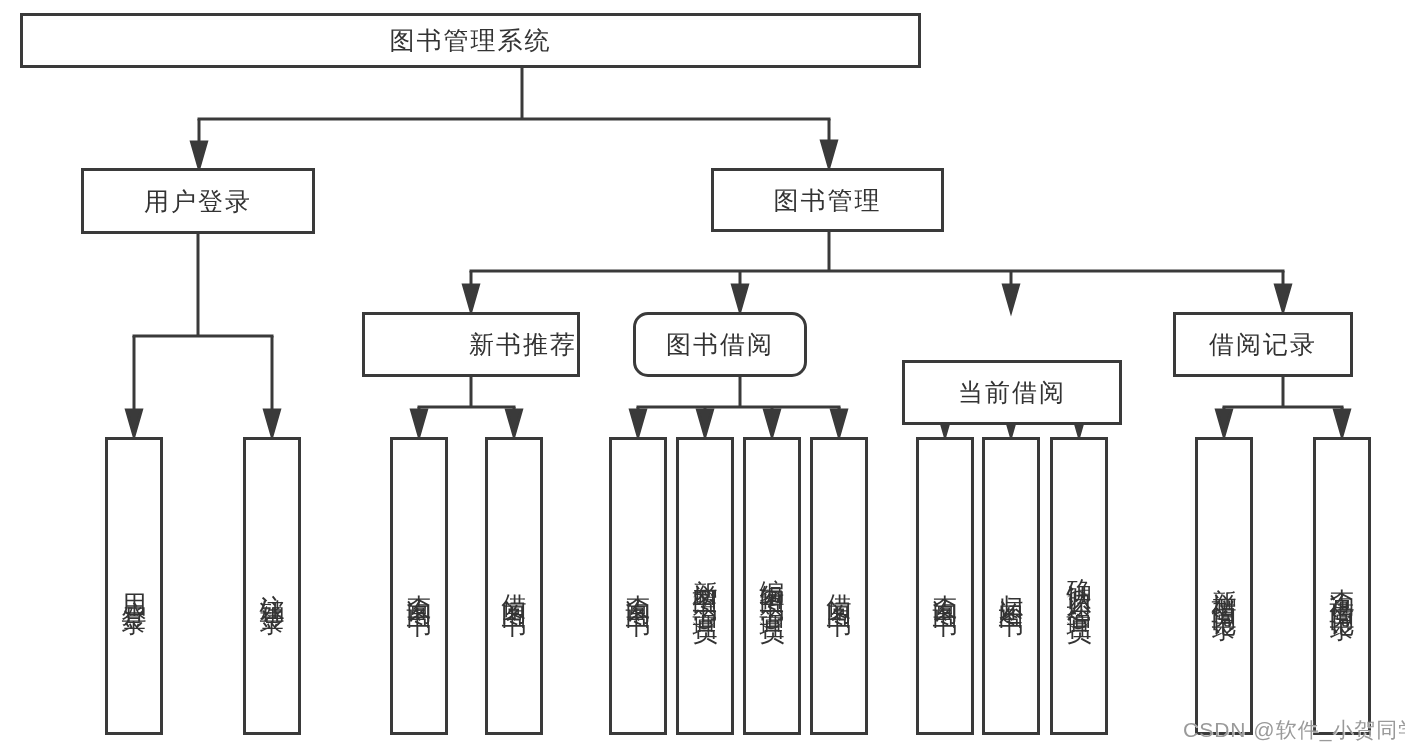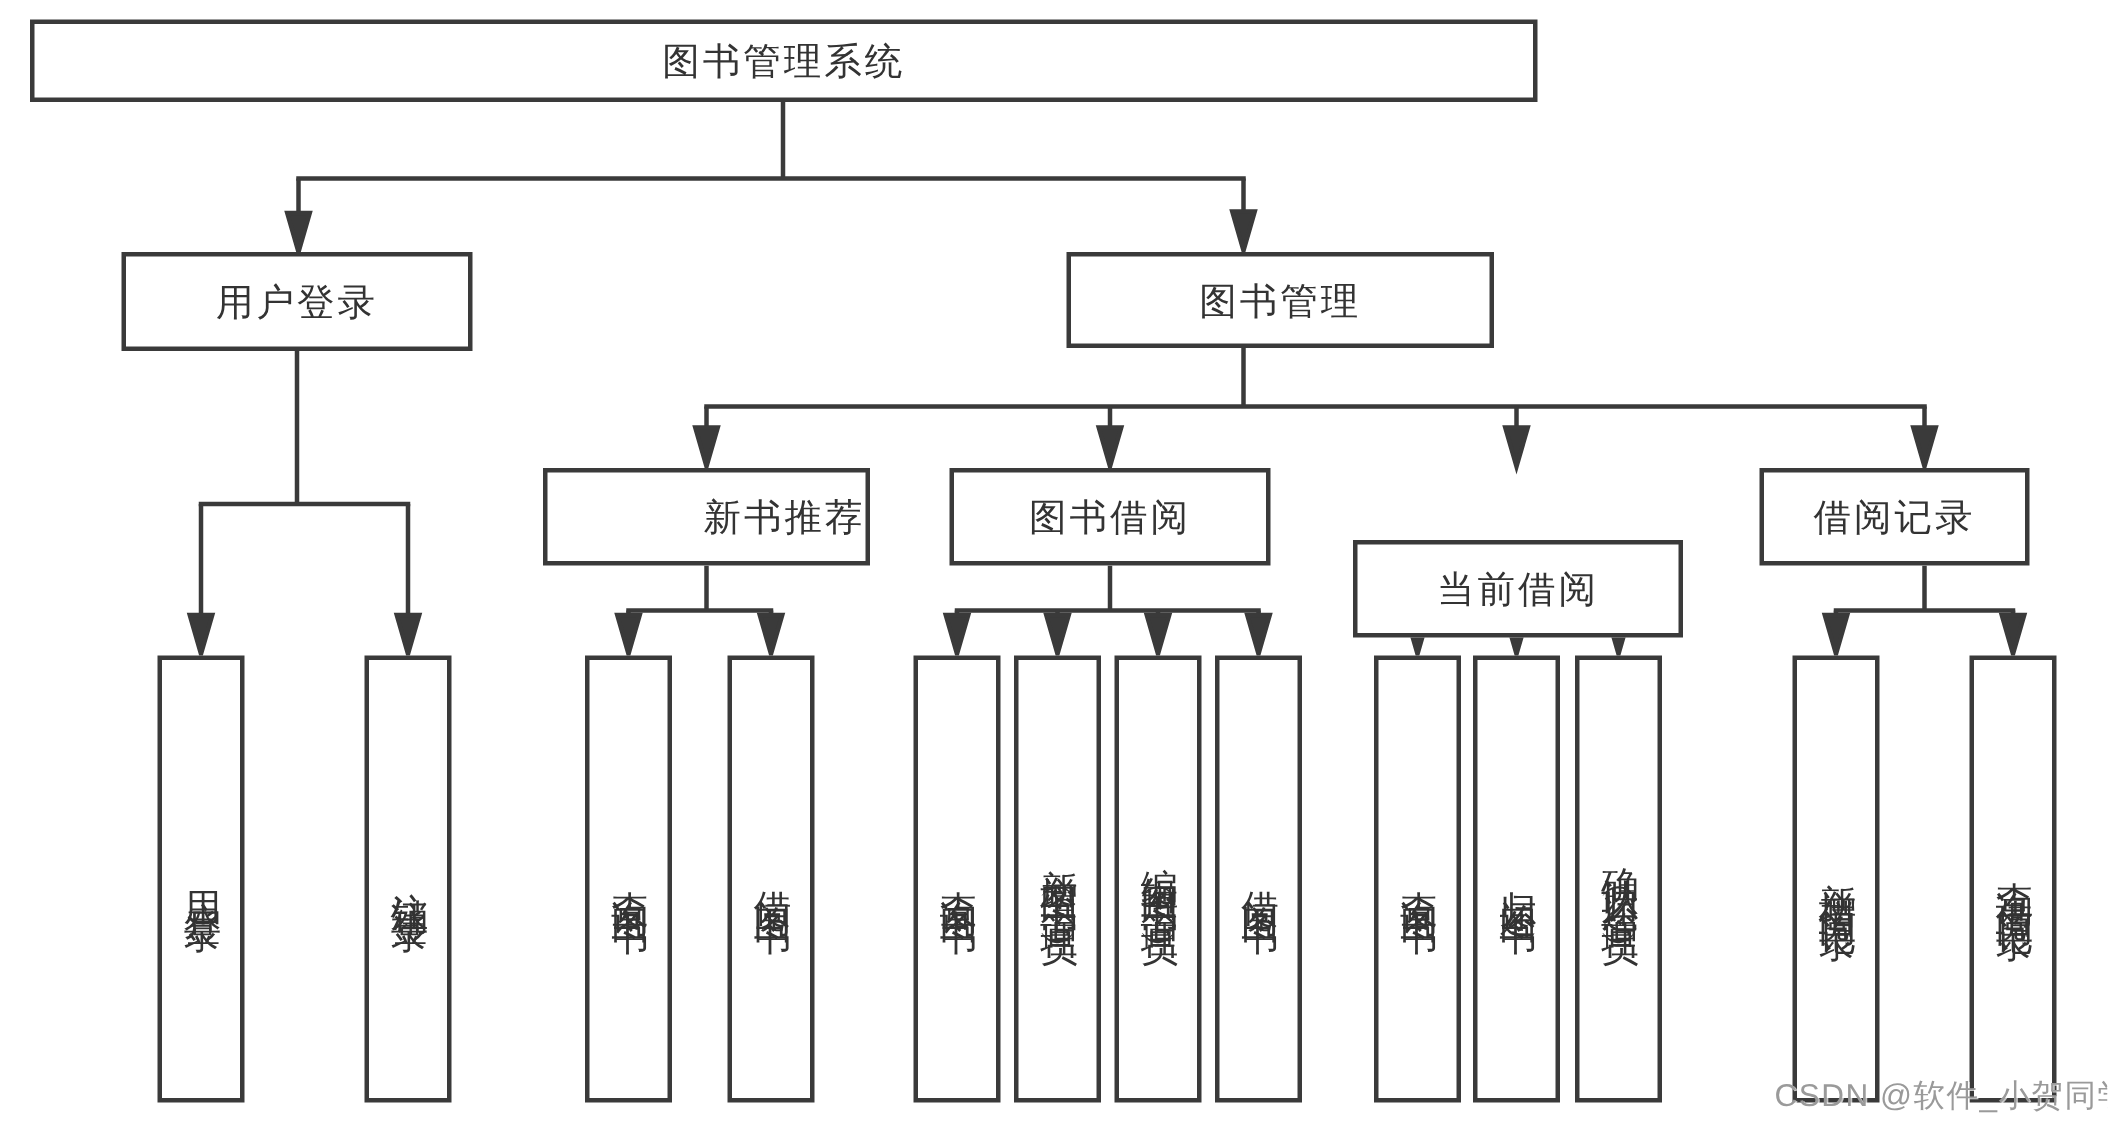--- a/index.html
+++ b/index.html
@@ -30,21 +30,21 @@
     z-index: 2;
   }
   .box.h span { letter-spacing: 2px; white-space: nowrap; }
   .box.v span {
     writing-mode: vertical-rl;
     text-orientation: mixed;
     letter-spacing: 6px;
     line-height: 1;
     white-space: nowrap;
   }
-  .root { left: 20px;  top: 13px;  width: 1005px; height: 55px; }
+  .root { left: 20px;  top: 13px;  width: 901px; height: 55px; }
   .row2 { top: 168px;  height: 66px; }
   .row3 { top: 312px;  height: 65px; }
   .row4 { top: 437px;  height: 298px; width: 58px; }
   .watermark {
     position: absolute;
     left: 1183px;
     top: 716px;
     font-size: 21px;
     letter-spacing: 1px;
     color: #9a9a9a;
@@ -136,28 +136,28 @@
     </g>
   </svg>
 
   <div class="box h root">
     <span>图书管理系统</span>
   </div>
 
   <div class="box h row2" style="left:81px; width:234px;">
     <span>用户登录</span>
   </div>
-  <div class="box h row2" style="left:711px; width:285px; height:64px;">
+  <div class="box h row2" style="left:711px; width:233px; height:64px;">
     <span>图书管理</span>
   </div>
 
   <div class="box h row3" style="left:362px; width:218px;justify-content:flex-end;">
     <span>新书推荐</span>
   </div>
-  <div class="box h row3" style="left:633px; width:214px;">
+  <div class="box h row3" style="left:633px; width:174px;border-radius:15px;">
     <span>图书借阅</span>
   </div>
   <div class="box h row3" style="left:902px; width:220px;margin-top:48px;">
     <span>当前借阅</span>
   </div>
   <div class="box h row3" style="left:1173px; width:180px;">
     <span>借阅记录</span>
   </div>
 
   <div class="box v row4" style="left:105px;">

